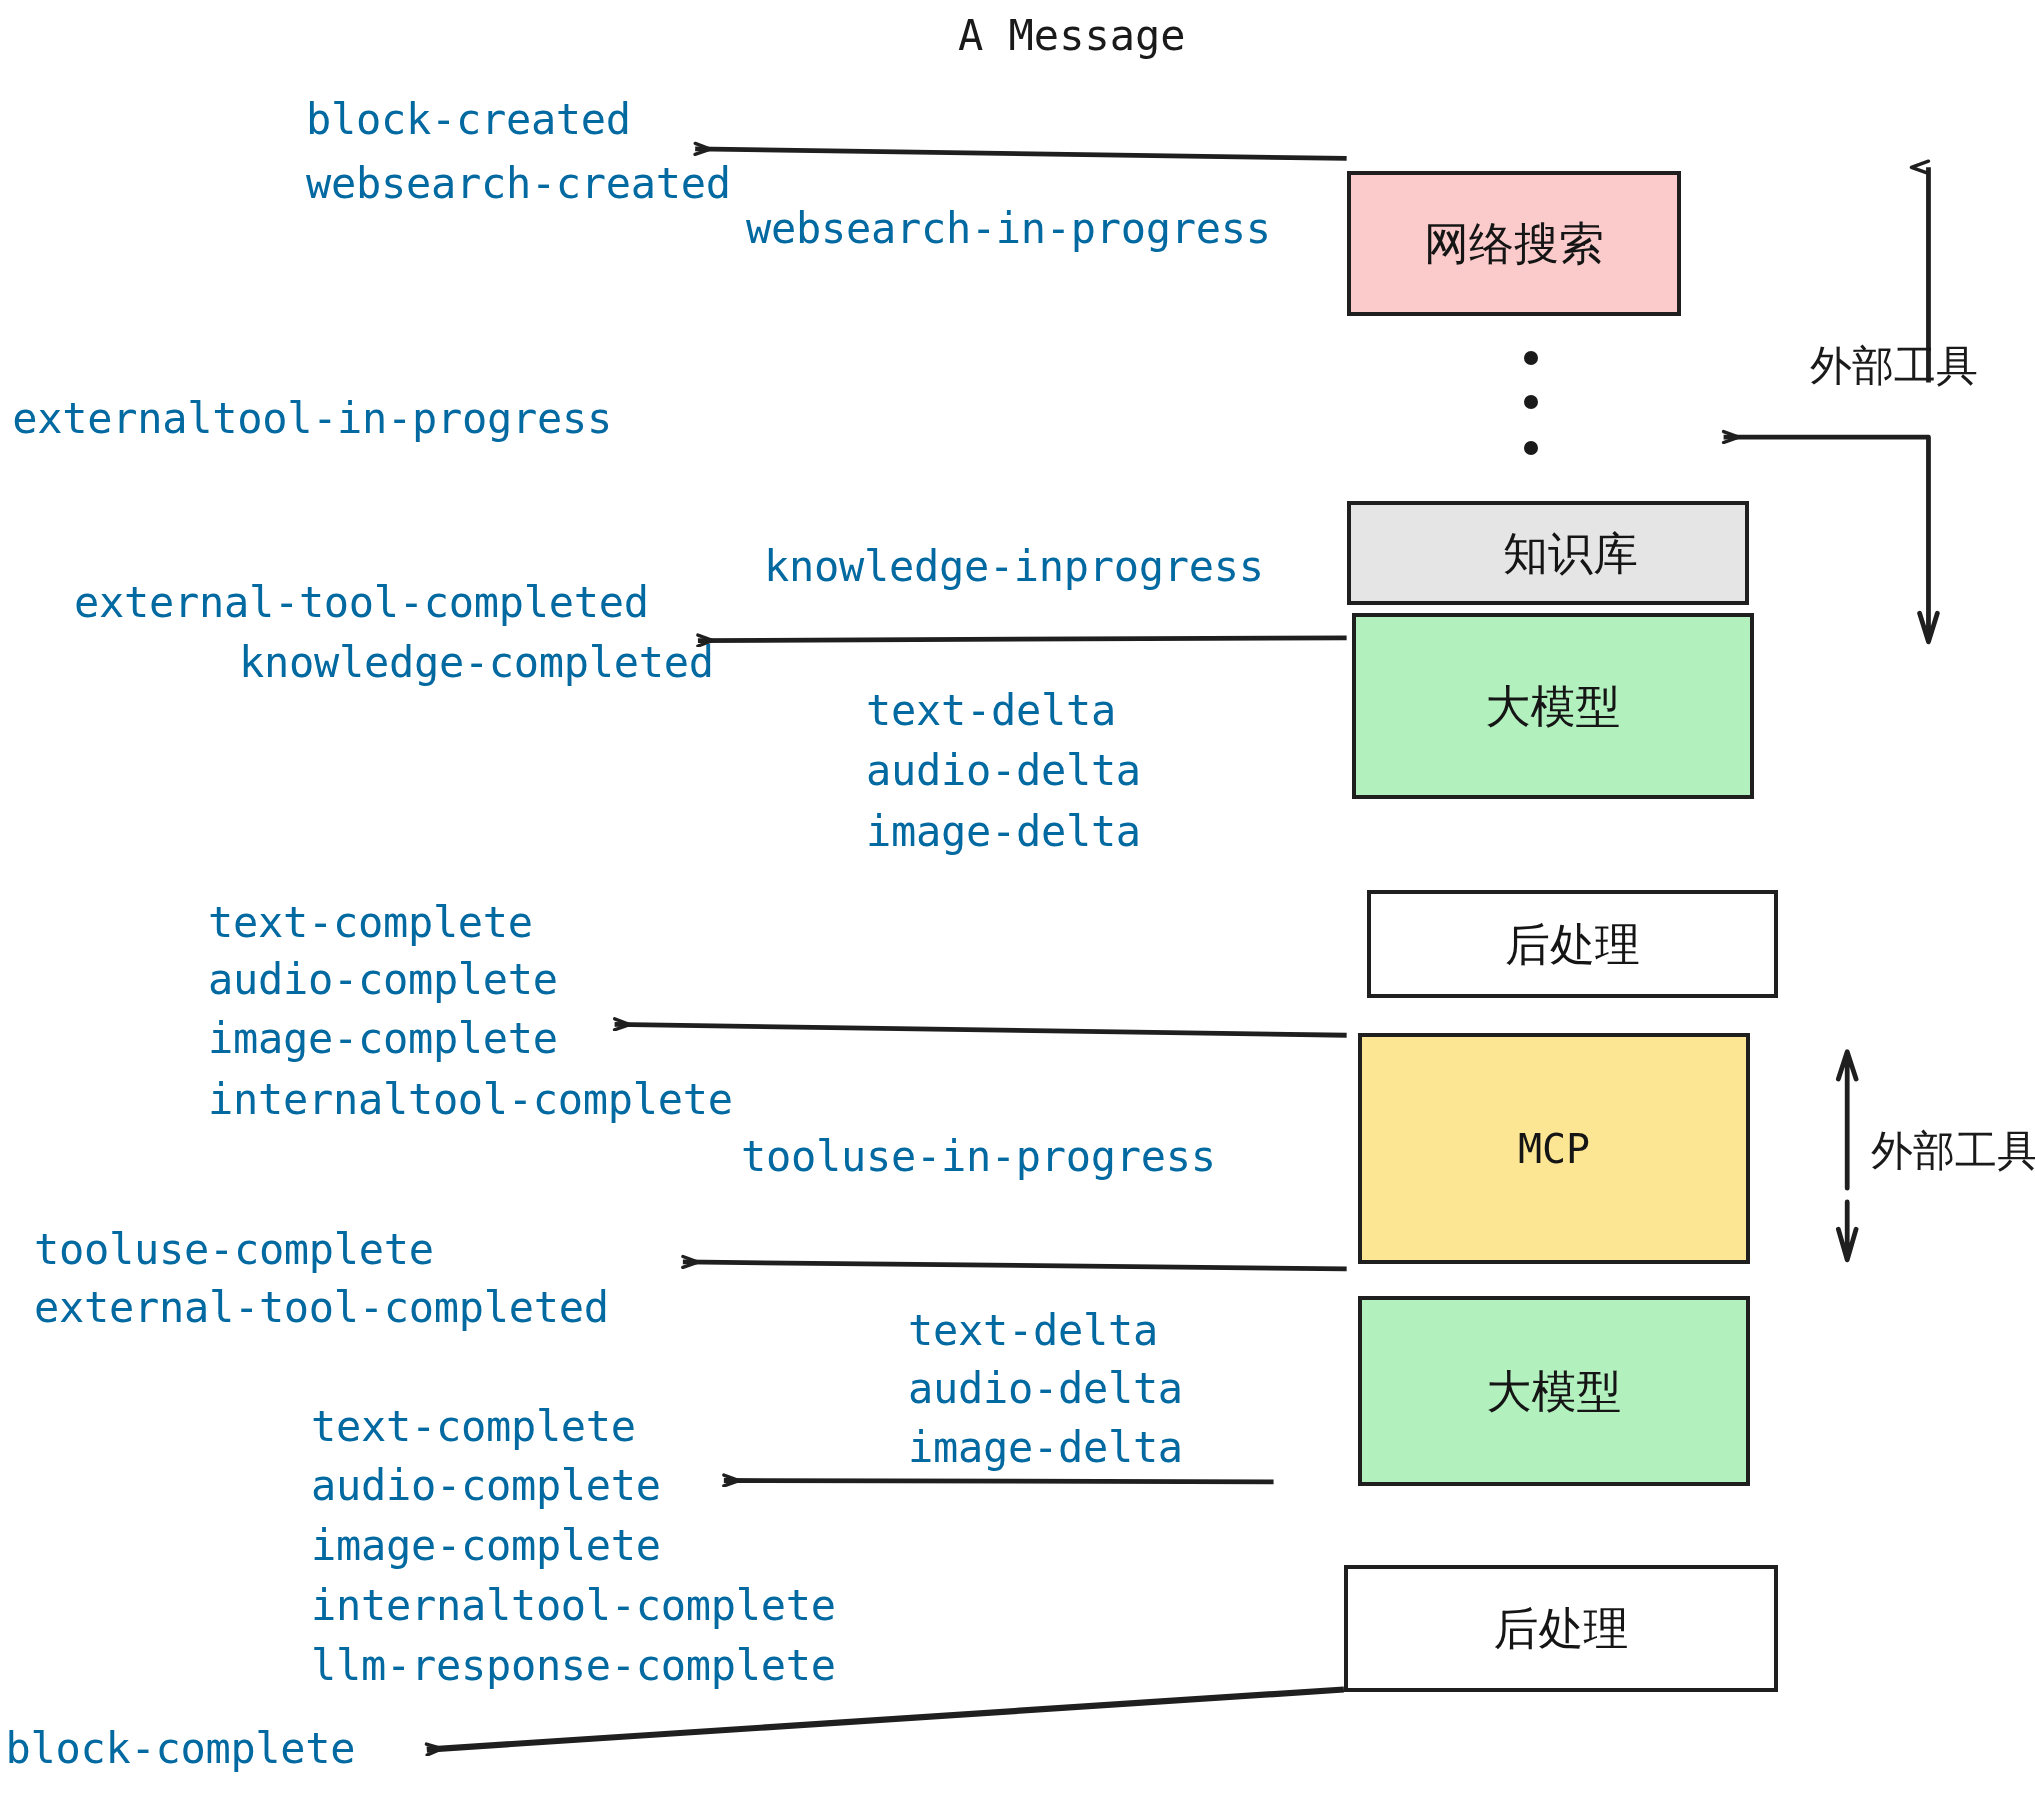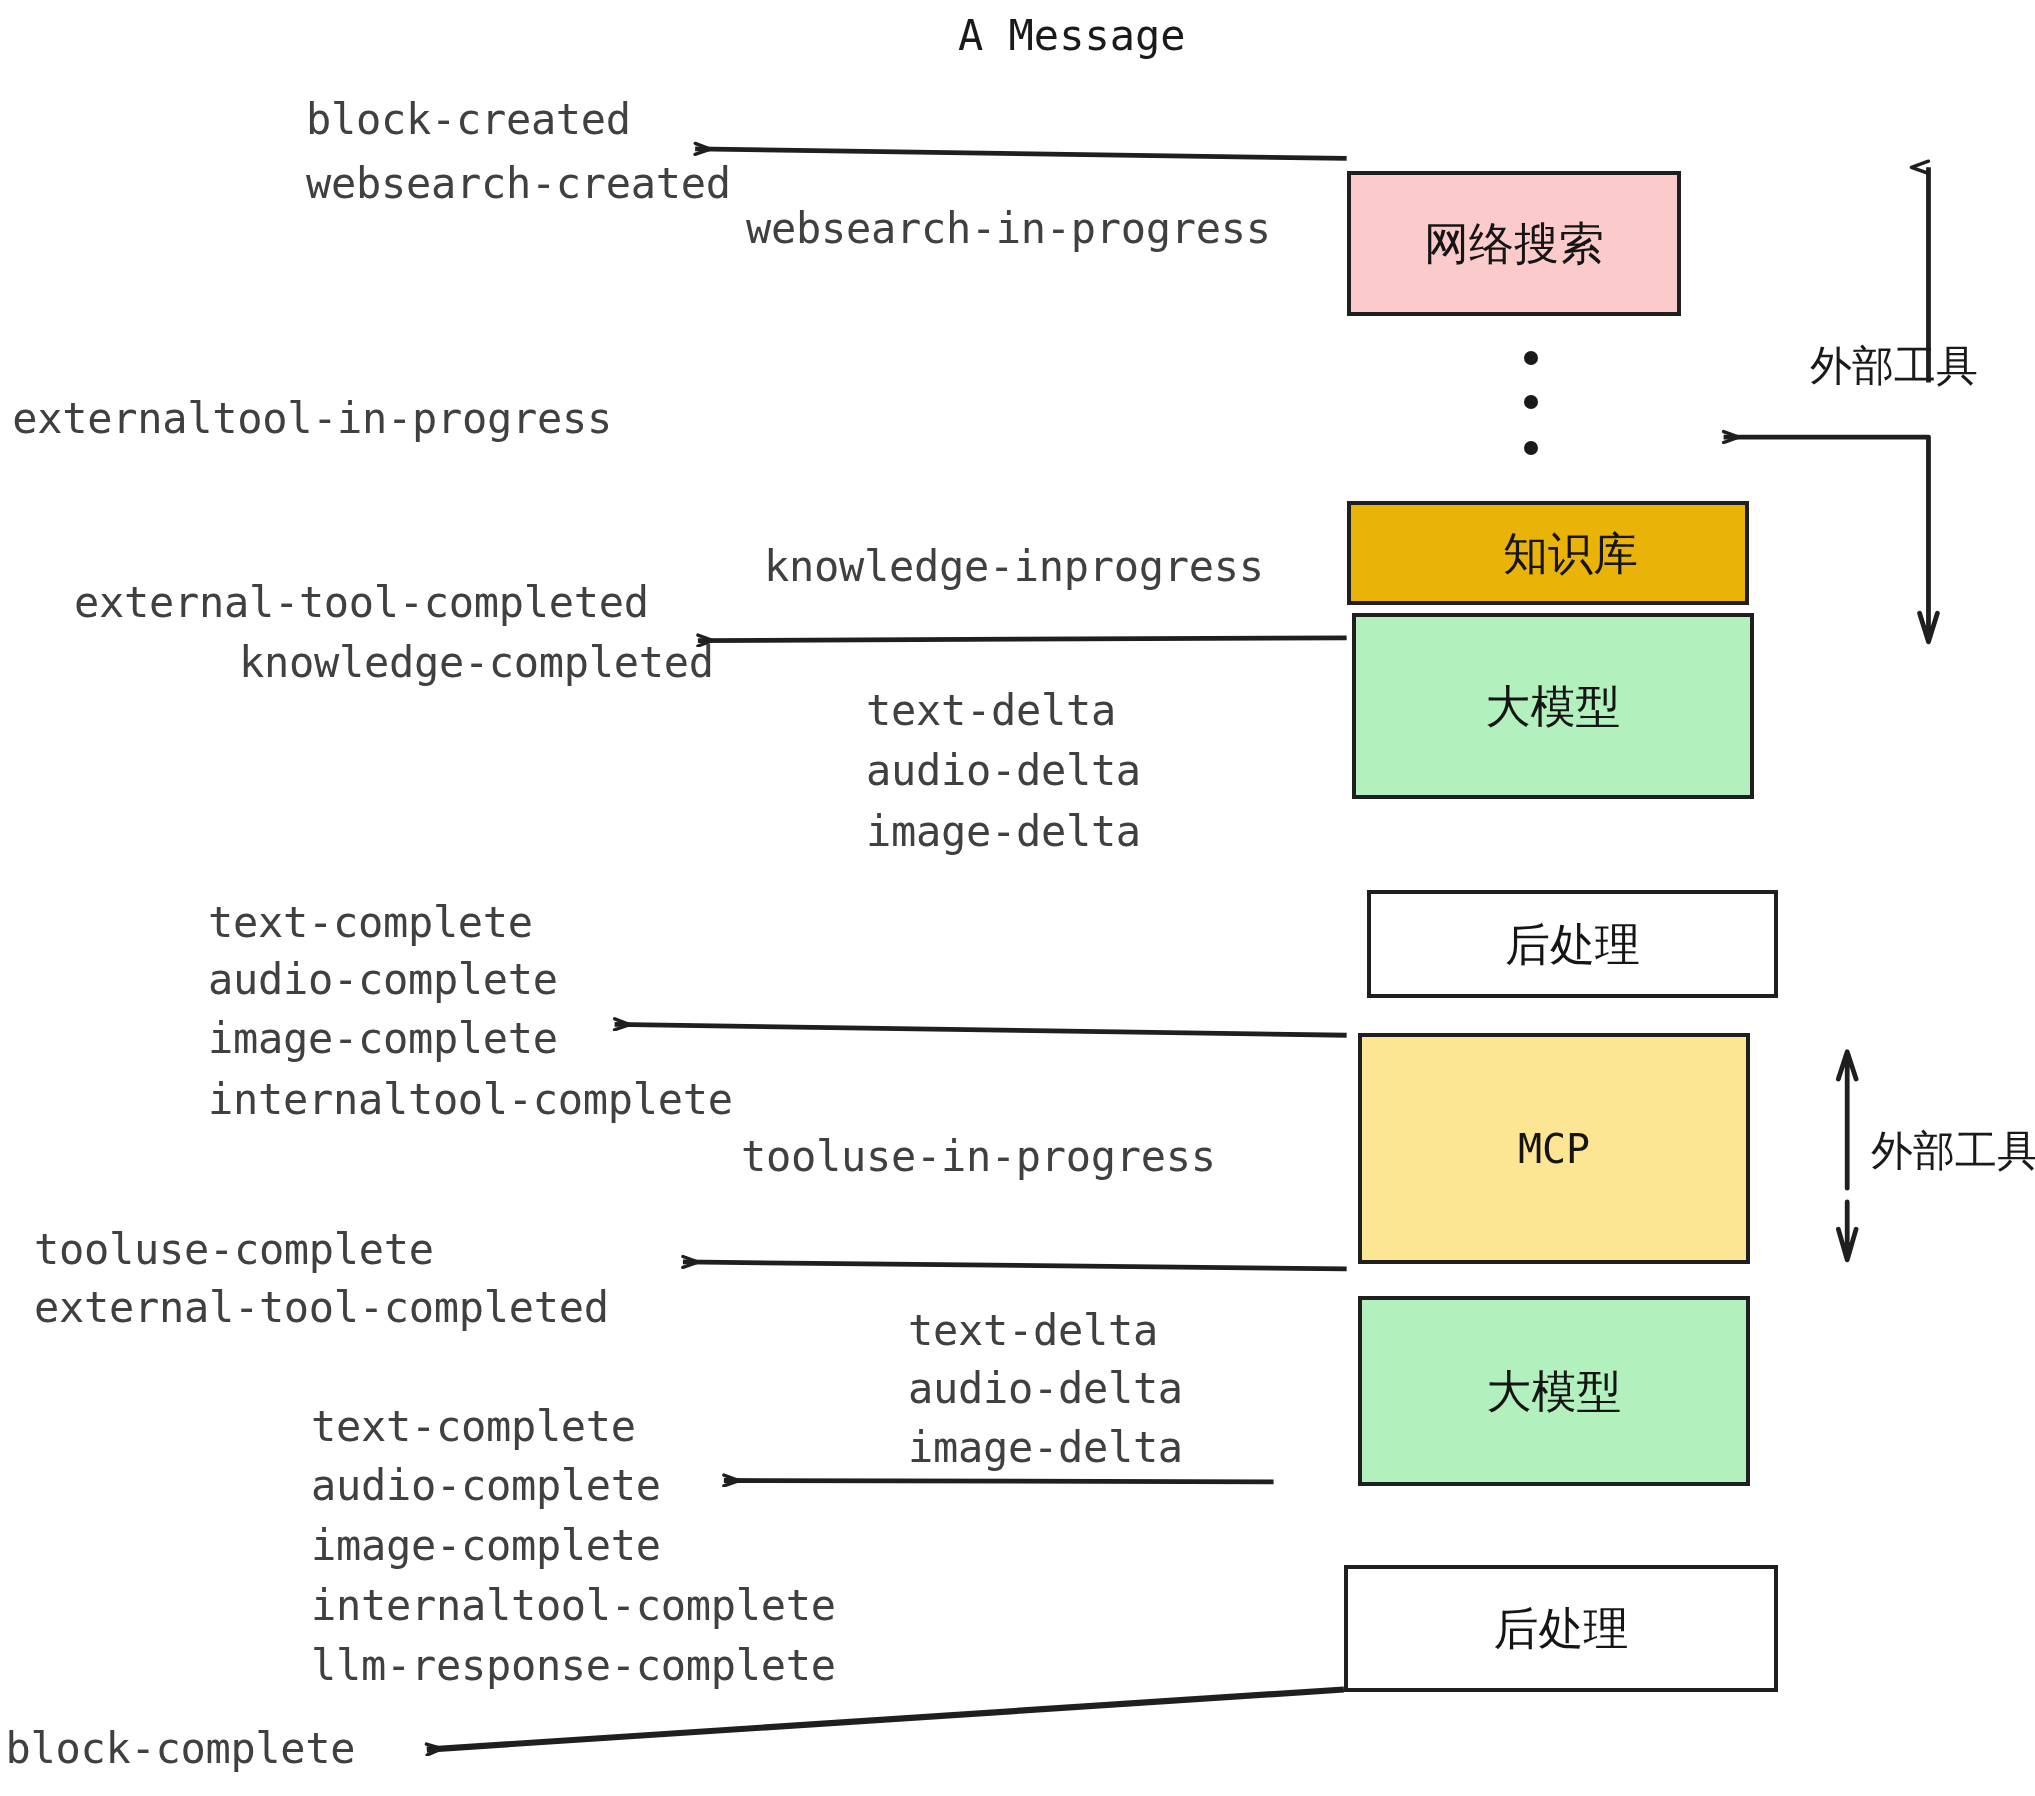--- a/index.html
+++ b/index.html
@@ -7,21 +7,21 @@
     position:relative;
     width:2035px;
     height:1796px;
     background:#ffffff;
     overflow:hidden;
     font-family:"DejaVu Sans Mono", monospace;
   }
   .evt{
     position:absolute;
     white-space:nowrap;
-    color:#404040;
+    color:#0369a1;
     font-family:"DejaVu Sans Mono","Liberation Mono",monospace;
     font-size:42px;
     line-height:1;
     letter-spacing:-0.3px;
   }
   .title{
     position:absolute;
     white-space:nowrap;
     color:#1a1a1a;
     font-family:"DejaVu Sans Mono","Liberation Mono",monospace;
@@ -131,21 +131,21 @@
   <div class="evt" style="left:311px; top:1465px;">audio-complete</div>
   <div class="evt" style="left:311px; top:1525px;">image-complete</div>
   <div class="evt" style="left:311px; top:1585px;">internaltool-complete</div>
   <div class="evt" style="left:311px; top:1645px;">llm-response-complete</div>
   <div class="evt" style="left:5.5px; top:1728px;">block-complete</div>
 
   <div class="node" style="left:1347px; top:171px; width:334px; height:145px; background:#fbcbcb;">
     <span>网络搜索</span>
   </div>
 
-  <div class="node" style="left:1347px; top:501px; width:402px; height:104px; background:#eab308;padding-left:45px;">
+  <div class="node" style="left:1347px; top:501px; width:402px; height:104px; background:#e5e5e5;padding-left:45px;">
     <span>知识库</span>
   </div>
 
   <div class="node" style="left:1352px; top:613px; width:402px; height:186px; background:#b2f0be;">
     <span>大模型</span>
   </div>
 
   <div class="node" style="left:1367px; top:890px; width:411px; height:108px; background:#ffffff;">
     <span>后处理</span>
   </div>

